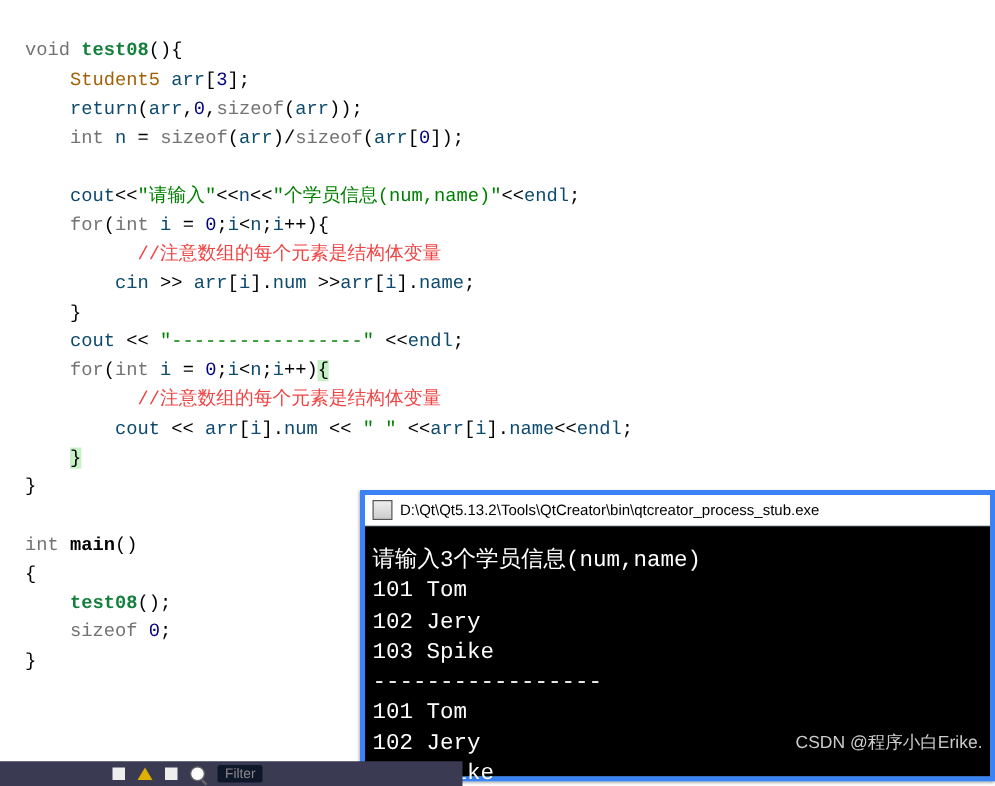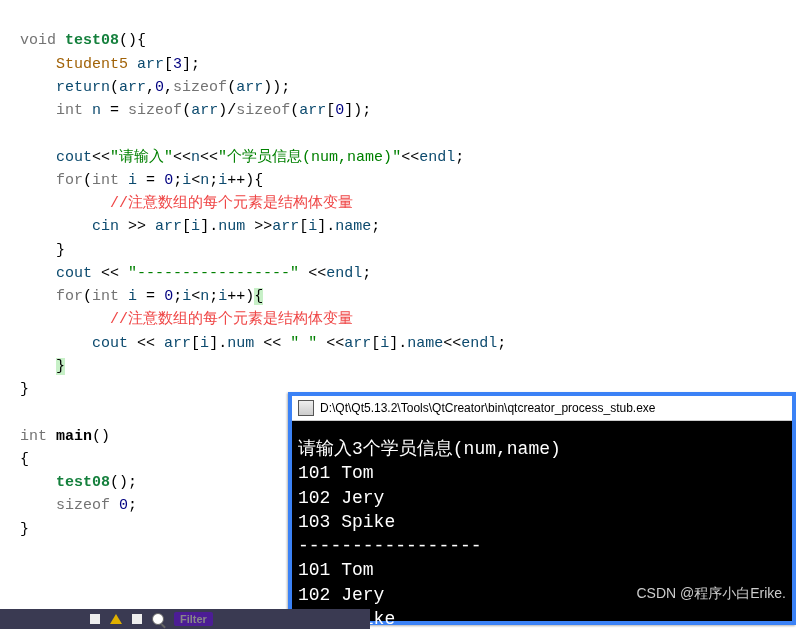--- a/index.html
+++ b/index.html
@@ -110,27 +110,26 @@
   }
   .bottombar .srch::after {
     content:'';
     position: absolute;
     width: 5px; height: 1.5px;
     background: #666;
     bottom: -2px; right: -3px;
     transform: rotate(45deg);
   }
   .filterbox {
-    background: #4c1d95;
+    background: #0f172a;
     color: #888;
     font-family: sans-serif;
     font-size: 11px;
     padding: 1px 6px;
     border-radius: 2px;
-    font-weight: bold;
   }
 </style>
 </head>
 <body>
 
 <div class="editor">
 <span class="k">void</span> <span class="fn">test08</span><span class="op">(){</span>
     <span class="ty">Student5</span> <span class="v">arr</span><span class="op">[</span><span class="n">3</span><span class="op">];</span>
     <span class="v">return</span><span class="op">(</span><span class="v">arr</span><span class="op">,</span><span class="n">0</span><span class="op">,</span><span class="k">sizeof</span><span class="op">(</span><span class="v">arr</span><span class="op">));</span>
     <span class="k">int</span> <span class="v">n</span> <span class="op">=</span> <span class="k">sizeof</span><span class="op">(</span><span class="v">arr</span><span class="op">)/</span><span class="k">sizeof</span><span class="op">(</span><span class="v">arr</span><span class="op">[</span><span class="n">0</span><span class="op">]);</span>

